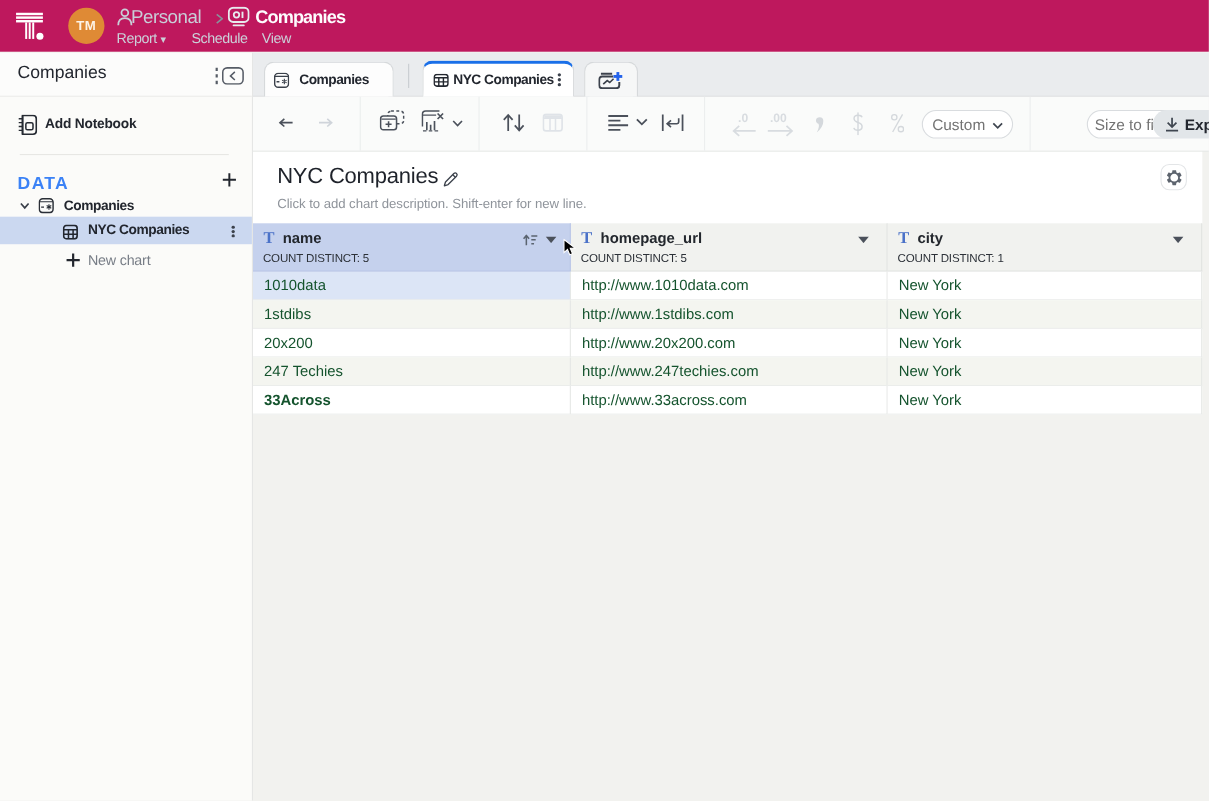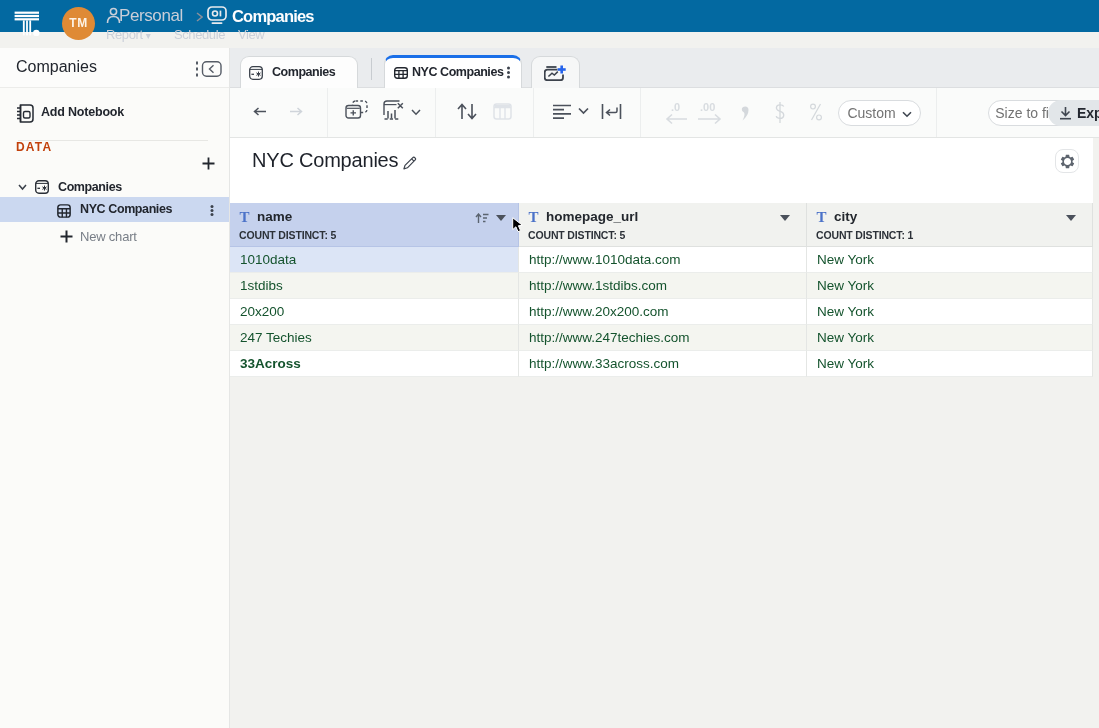--- a/index.html
+++ b/index.html
@@ -1,21 +1,21 @@
 <!DOCTYPE html>
 <html><head>
 <meta charset="utf-8">
 <style>
   * { margin:0; padding:0; box-sizing:border-box; }
   html,body { width:1099px; height:728px; overflow:hidden; }
   body { font-family:"Liberation Sans", sans-serif; position:relative; background:#f2f2ef; }
   .abs { position:absolute; }
 
   
-  #topbar { position:absolute; left:0; top:0; width:1099px; height:32px; background:#0369a1; }
+  #topbar { position:absolute; left:0; top:0; width:1099px; height:47px; background:#be185d; }
   #avatar { position:absolute; left:62px; top:7px; width:33px; height:33px; border-radius:50%; background:#df8a35; color:#fdf3e6; font-size:12px; font-weight:bold; text-align:center; line-height:33px; letter-spacing:0.5px; }
   .crumb { position:absolute; top:6px; font-size:17px; color:#c9ced8; letter-spacing:-0.4px; }
   .crumb.bold { color:#fdfdfe; font-weight:bold; font-size:16.5px; letter-spacing:-0.8px; top:6.5px; }
   .menuitem { position:absolute; top:27px; font-size:13px; color:#cbd0d9; letter-spacing:-0.4px; }
 
   
   #sidebar { position:absolute; left:0; top:48px; width:230px; height:680px; background:#fbfbf9; border-right:1px solid #e5e6e5; }
   #sbhead { position:absolute; left:0; top:0; width:229px; height:40px; background:#fcfcfb; border-bottom:1px solid #ececea; }
   #sbhead .t { position:absolute; left:16px; top:10px; font-size:16px; color:#22262e; }
   #sbdivider { position:absolute; left:18px; top:92px; width:190px; height:1px; background:#e7e7e4; }
@@ -41,21 +41,21 @@
   #title { position:absolute; left:22px; top:11px; font-size:20px; color:#1e222a; letter-spacing:-0.2px; }
   #desc { position:absolute; left:22px; top:40px; font-size:12px; color:#8f949b; letter-spacing:-0.05px; }
   #gearbtn { position:absolute; left:825px; top:11px; width:24px; height:24px; border:1px solid #e3e5e7; border-radius:8px; background:#fff; }
 
   
   #table { position:absolute; left:0; top:65px; width:863px; }
   .hdr { position:absolute; top:0; height:44px; background:#f1f2ef; border-right:1px solid #dfe1df; border-bottom:1px solid #dfe1df; }
   .hdr.sel { background:#c5d1ed; border-right:1px solid #b6c4e6; border-bottom:1px solid #b6c4e6; }
   .hname { position:absolute; left:27px; top:6px; font-size:13.5px; font-weight:bold; color:#23272d; }
   .ticon { position:absolute; left:9.5px; top:6px; font-family:"Liberation Serif",serif; font-size:15px; font-weight:bold; color:#4b72c8; }
-  .cdist { position:absolute; left:9px; top:26px; font-size:10.5px; font-weight:bold; color:#2c3138; letter-spacing:-0.15px; }
+  .cdist { position:absolute; left:9px; top:26px; font-size:10.5px; font-weight:normal; color:#2c3138; letter-spacing:-0.15px; }
   .cell { position:absolute; height:26px; font-size:13.5px; color:#14532d; line-height:25px; padding-left:10px; border-right:1px solid #e4e6e4; border-bottom:1px solid #ebedeb; background:#fff; overflow:hidden; white-space:nowrap; }
   .cell.alt { background:#f4f5f0; }
   .cell.csel { background:#dce5f6; }
 </style>
 </head>
 <body>
 
 <div id="topbar">
   <svg class="abs" style="left:14px;top:11px" width="27" height="26" viewBox="0 0 27 26">
     <g fill="#fff">
@@ -99,21 +99,21 @@
     <path d="M18.5 4.3 L14.5 8 L18.5 11.7" fill="none" stroke="#565c66" stroke-width="1.4"></path>
   </svg>
   <svg class="abs" style="left:16px;top:56px" width="18" height="19" viewBox="0 0 18 19">
     <path d="M4.5 1 H14 Q17 1 17 4 V15 Q17 18 14 18 H4.5 Z" fill="none" stroke="#262b33" stroke-width="1.5"></path>
     <path d="M4.5 1 V18" stroke="#262b33" stroke-width="1.5"></path>
     <path d="M1 4 h3.5 M1 7.5 h3.5 M1 11 h3.5 M1 14.5 h3.5" stroke="#262b33" stroke-width="1.3"></path>
     <rect x="7.5" y="7.5" width="6.5" height="6.5" rx="1.5" fill="none" stroke="#262b33" stroke-width="1.4"></rect>
   </svg>
   <div class="sbrow" style="left:41px;top:57px;font-size:12.5px;letter-spacing:-0.2px;">Add Notebook</div>
   <div id="sbdivider"></div>
-  <div class="sbrow" style="left:16px;top:92px;font-size:12px;color:#c2410c;letter-spacing:1.2px;">DATA</div>
+  <div class="sbrow" style="left:16px;top:111px;font-size:16px;color:#3b82f6;letter-spacing:1.2px;">DATA</div>
   <svg class="abs" style="left:202px;top:109px" width="13" height="13" viewBox="0 0 13 13">
       <path d="M6.5 0.5 V12.5 M0.5 6.5 H12.5" stroke="#22262e" stroke-width="1.8"></path>
     </svg>
   <svg class="abs" style="left:17.5px;top:136px" width="9" height="7" viewBox="0 0 9 7">
       <path d="M1 1 L4.5 5 L8 1" fill="none" stroke="#3a404a" stroke-width="1.5"></path>
     </svg>
   <svg class="abs" style="left:35px;top:132px" width="14" height="14" viewBox="0 0 14 14">
     <rect x="0.7" y="0.7" width="12.6" height="12.6" rx="3.2" fill="none" stroke="#2a2f37" stroke-width="1.4"></rect>
     <path d="M0.7 3.4 H13.3" stroke="#2a2f37" stroke-width="1"></path>
     <path d="M2.4 8.3 h2.6" stroke="#2a2f37" stroke-width="1.3"></path>
@@ -263,20 +263,21 @@
       </svg>Export</div>
 </div>
 
 <div id="canvas">
   <div id="card"></div>
   <div id="title">NYC Companies</div>
   <svg class="abs" style="left:173px;top:17.5px" width="14" height="14" viewBox="0 0 14 14">
       <path d="M9.6 1.8 Q10.8 0.6 12 1.8 Q13.2 3 12 4.2 L4.4 11.8 L0.9 12.9 L2 9.4 Z" fill="none" stroke="#3c424c" stroke-width="1.2" stroke-linejoin="round"></path>
       <path d="M8.6 2.8 L11 5.2" stroke="#3c424c" stroke-width="1.2"></path>
     </svg>
+  <div id="desc">Click to add chart description. Shift-enter for new line.</div>
   <div id="gearbtn">
     <svg style="position:absolute;left:3px;top:3px" width="17" height="17" viewBox="0 0 24 24">
       <path fill="#5d646e" fill-rule="evenodd" d="M19.14,12.94c0.04-0.3,0.06-0.61,0.06-0.94c0-0.32-0.02-0.64-0.07-0.94l2.03-1.58c0.18-0.14,0.23-0.41,0.12-0.61l-1.92-3.32c-0.12-0.22-0.37-0.29-0.59-0.22l-2.39,0.96c-0.5-0.38-1.03-0.7-1.62-0.94L14.4,2.81c-0.04-0.24-0.24-0.41-0.48-0.41h-3.84c-0.24,0-0.43,0.17-0.47,0.41L9.25,5.35C8.66,5.59,8.12,5.92,7.63,6.29L5.24,5.33c-0.22-0.08-0.47,0-0.59,0.22L2.74,8.87C2.62,9.08,2.66,9.34,2.86,9.48l2.03,1.58C4.84,11.36,4.8,11.69,4.8,12s0.02,0.64,0.07,0.94l-2.03,1.58c-0.18,0.14-0.23,0.41-0.12,0.61l1.92,3.32c0.12,0.22,0.37,0.29,0.59,0.22l2.39-0.96c0.5,0.38,1.03,0.7,1.62,0.94l0.36,2.54c0.05,0.24,0.24,0.41,0.48,0.41h3.84c0.24,0,0.44-0.17,0.47-0.41l0.36-2.54c0.59-0.24,1.13-0.56,1.62-0.94l2.39,0.96c0.22,0.08,0.47,0,0.59-0.22l1.92-3.32c0.12-0.22,0.07-0.47-0.12-0.61L19.14,12.94z M12,17c-2.76,0-5-2.24-5-5s2.24-5,5-5s5,2.24,5,5S14.76,17,12,17z"></path>
     </svg>
   </div>
 
   <div id="table">
 
     <div class="hdr sel" style="left:0;width:289px;"></div>
     <div class="hdr" style="left:289px;width:288px;"></div>

